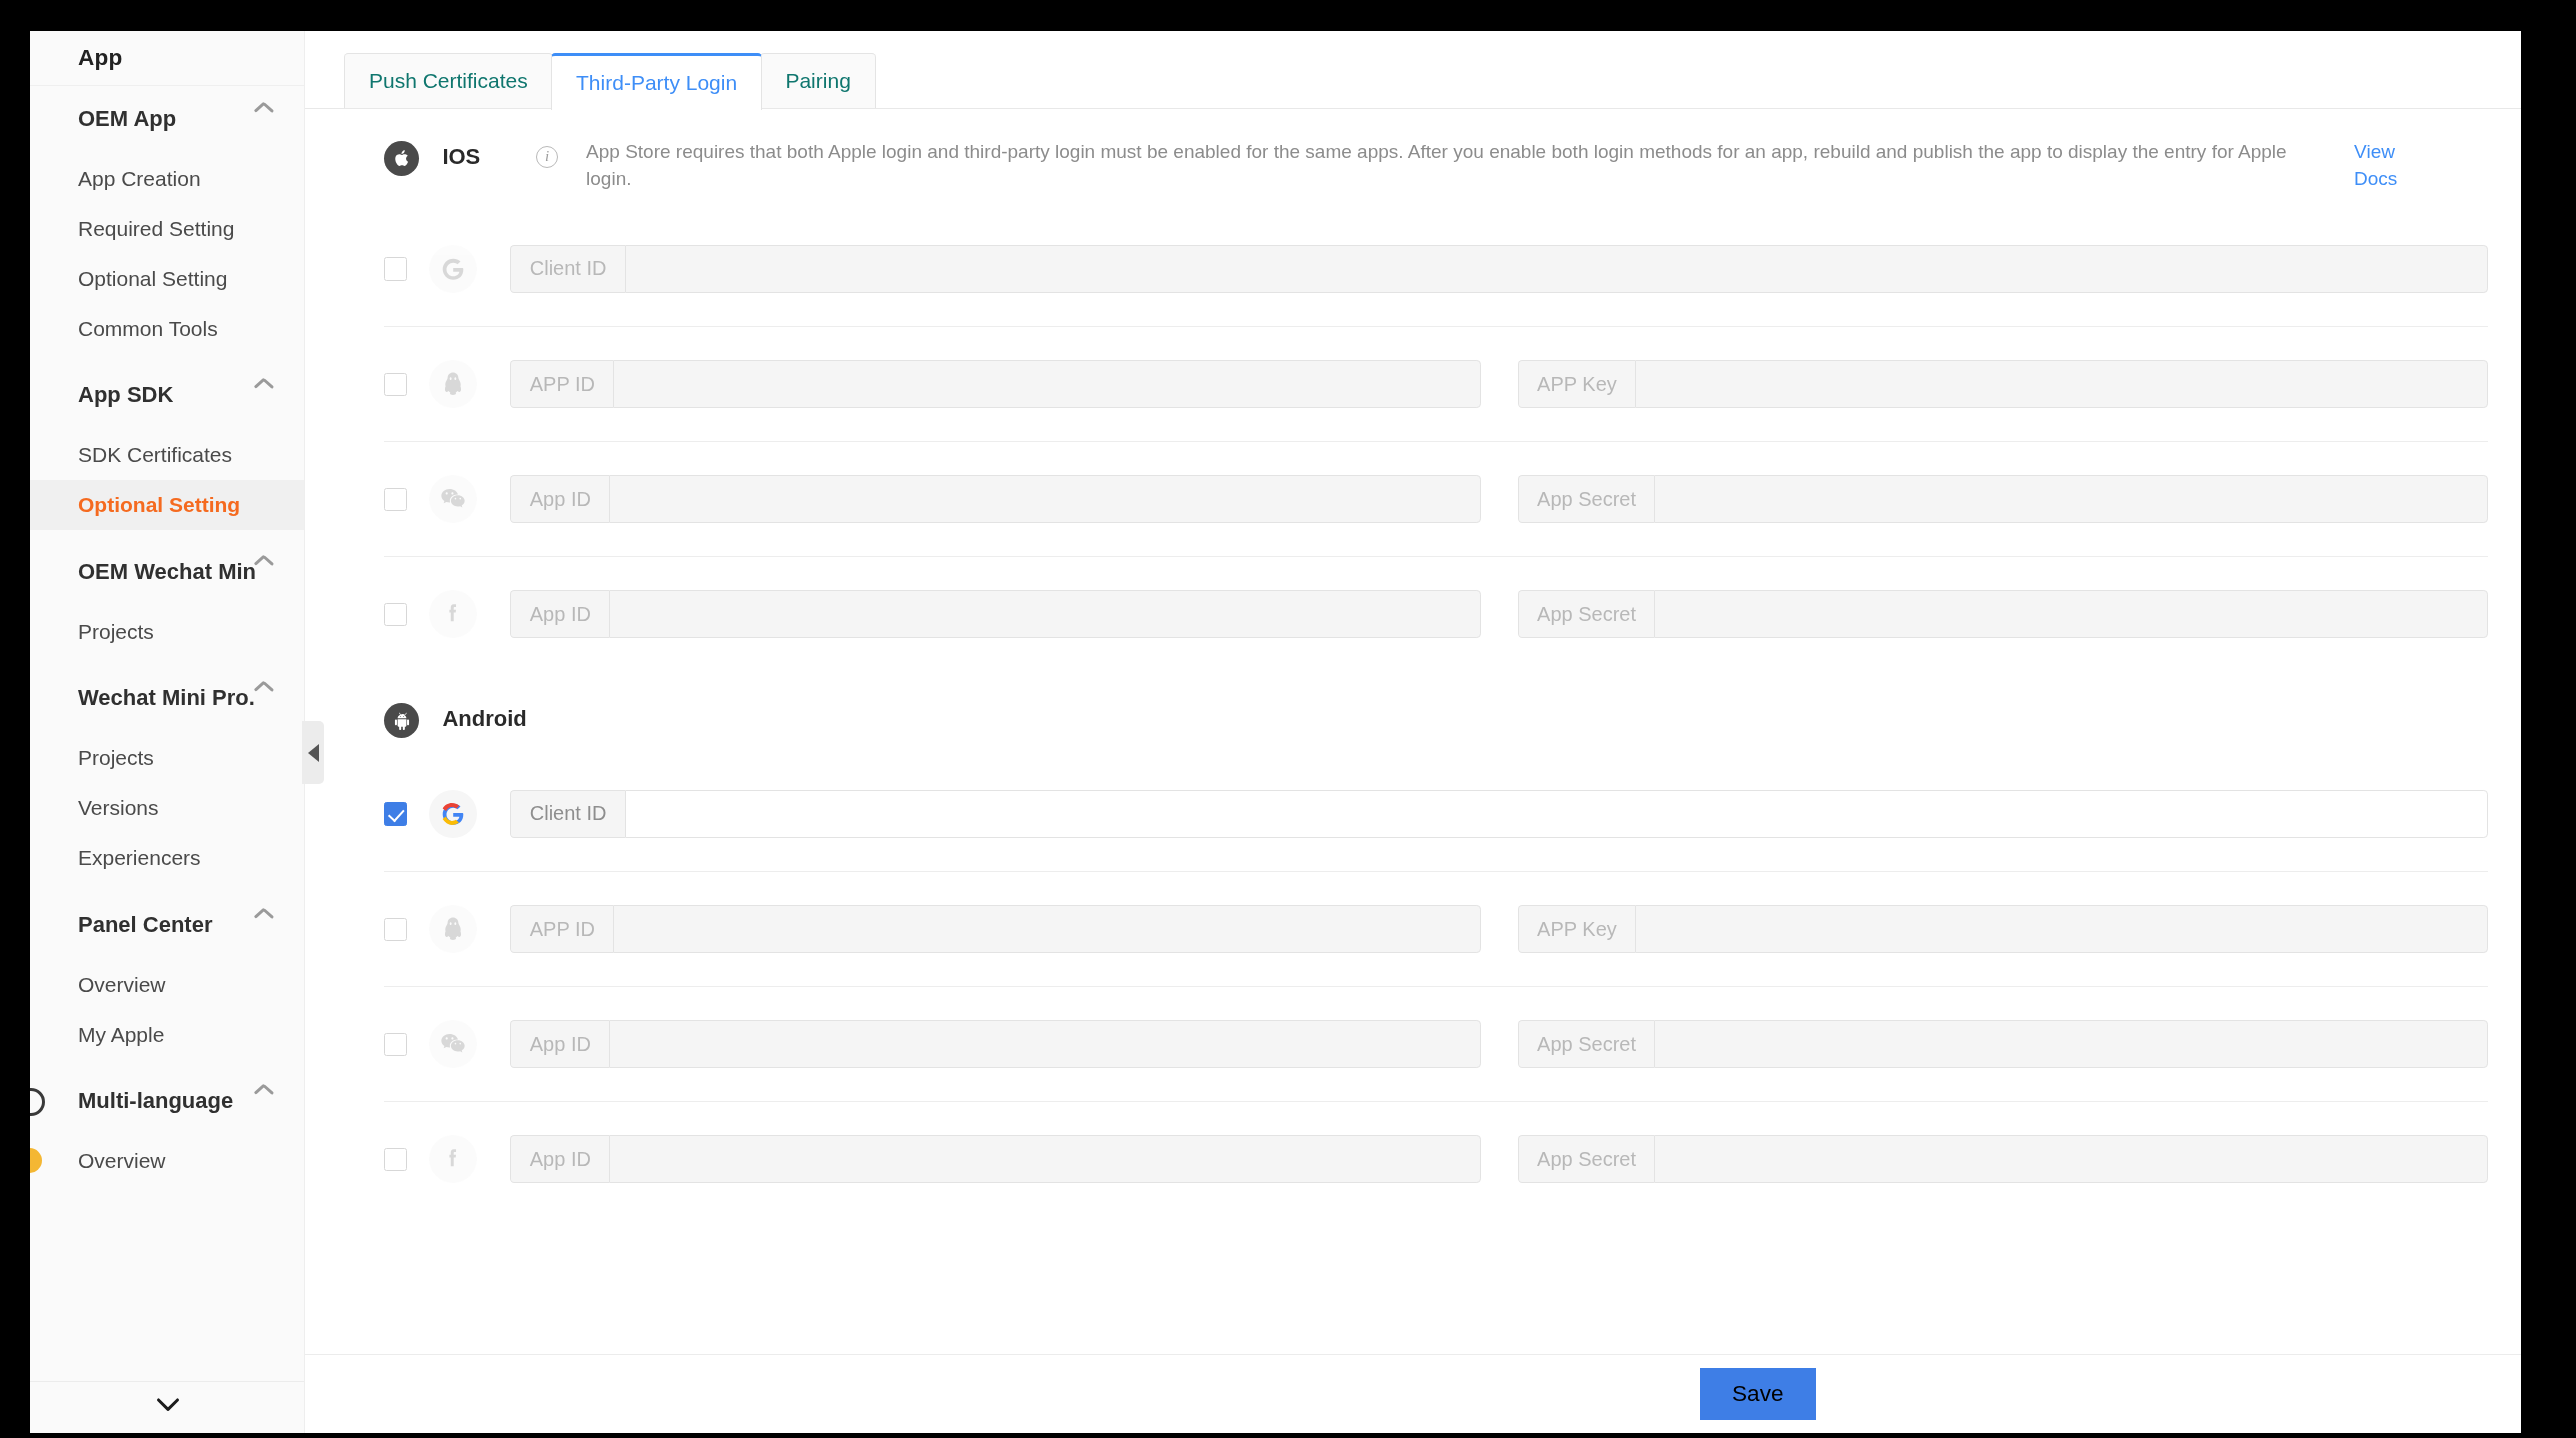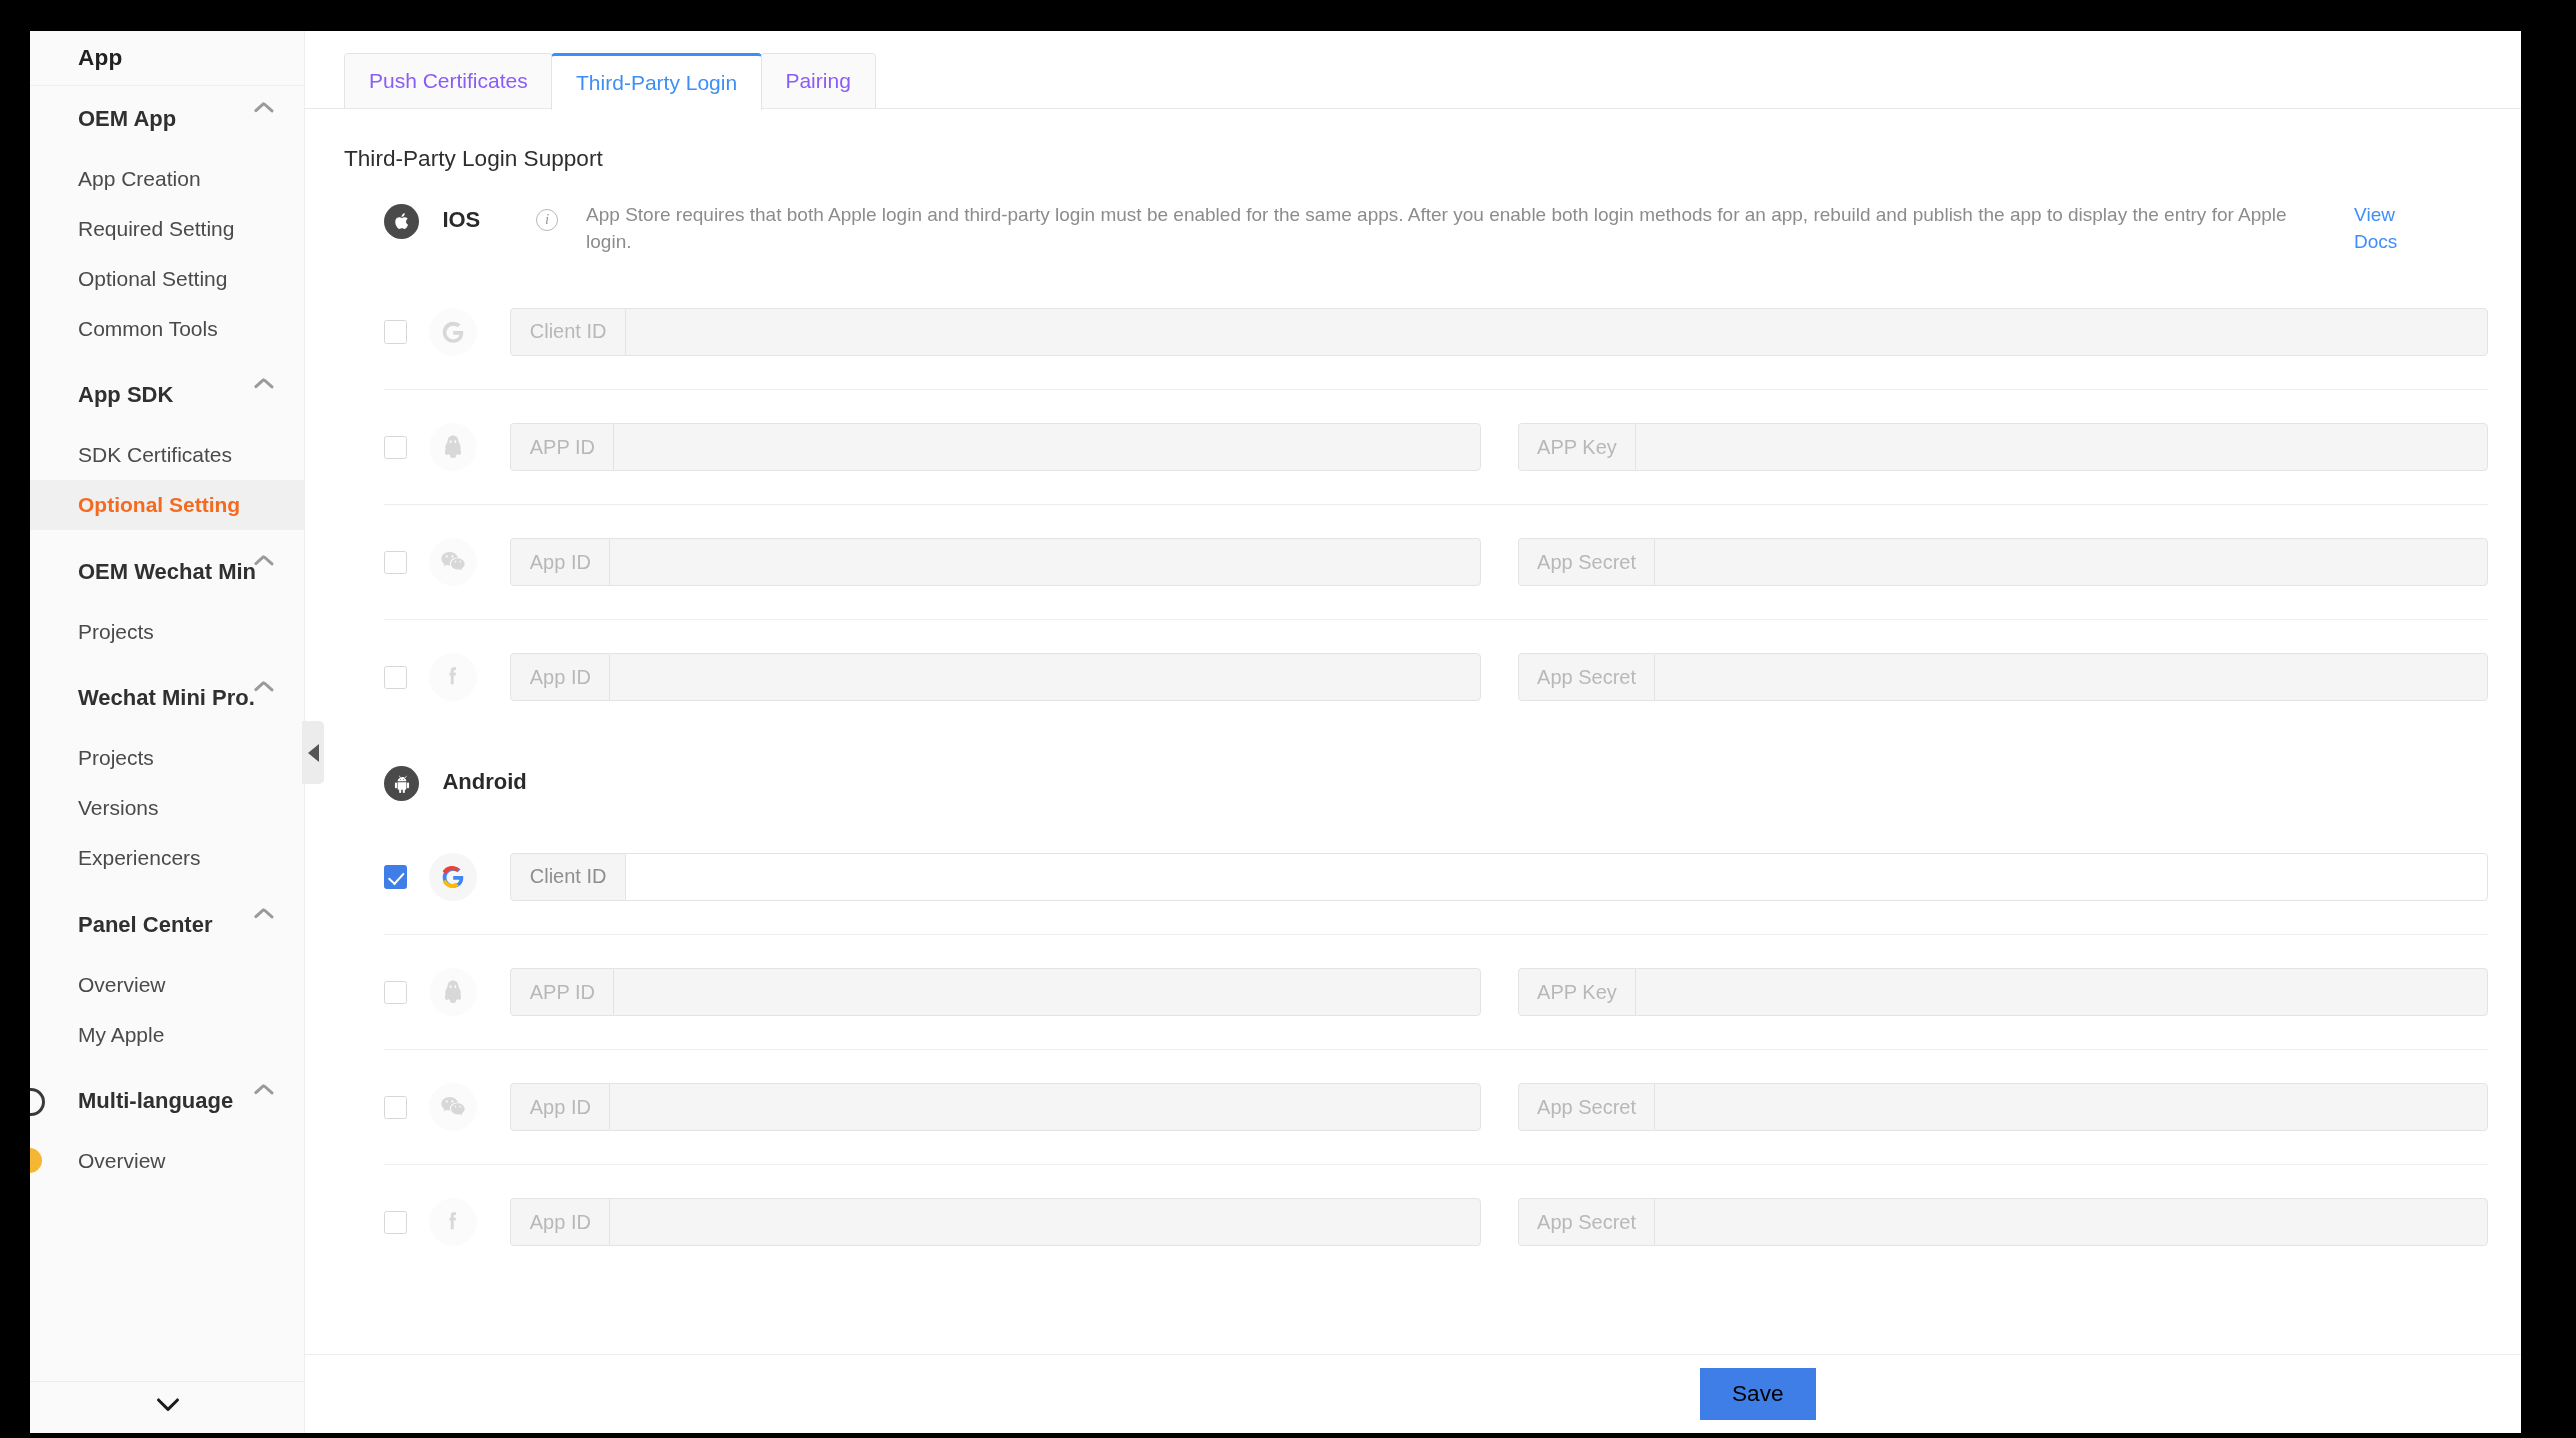--- a/index.html
+++ b/index.html
@@ -179,21 +179,21 @@
     min-height: 78px;
     border-bottom: 1.7px solid #e8e8e8;
     background: #fff;
   }
   .tab {
     height: 55px;
     padding: 0 24px;
     display: flex;
     align-items: center;
     font-size: 21px;
-    color: #8b5cf6;
+    color: #0f766e;
     background: #fafafa;
     border: 1.7px solid #e4e4e4;
     border-bottom: none;
     margin-right: -1.7px;
     cursor: pointer;
     position: relative;
     border-radius: 4.2px 4.2px 0 0;
   }
   .tab.active {
     background: #fff;
@@ -490,21 +490,20 @@
         </div>
         <div class="tab active">
           <span>Third-Party Login</span>
         </div>
         <div class="tab">
           <span>Pairing</span>
         </div>
       </div>
 
     <div class="content">
-      <div class="section-title">Third-Party Login Support</div>
       <div id="platforms-root">
           <div>
             <div class="platform-row">  
               <span class="platform-badge">
                 <svg viewBox="0 0 24 24" width="22" height="22" class="">
                   <path fill="#fff" d="M16.4 12.9c0-2.2 1.8-3.3 1.9-3.4-1-1.5-2.6-1.7-3.2-1.7-1.4-.1-2.7.8-3.3.8-.7 0-1.7-.8-2.8-.8-1.5 0-2.8.8-3.6 2.1-1.5 2.6-.4 6.5 1.1 8.6.7 1 1.6 2.2 2.7 2.2 1.1 0 1.5-.7 2.8-.7s1.6.7 2.8.7c1.1 0 1.9-1 2.6-2.1.8-1.2 1.2-2.4 1.2-2.5-.1 0-2.2-.9-2.2-3.2zM14.1 6.3c.6-.7 1-1.7.9-2.7-.9 0-2 .6-2.6 1.3-.5.6-1 1.7-.9 2.6 1 .1 2-.5 2.6-1.2z"></path>
                 </svg>
               </span>  
               <span class="platform-name">IOS</span>
               <span class="info-icon">i</span>

